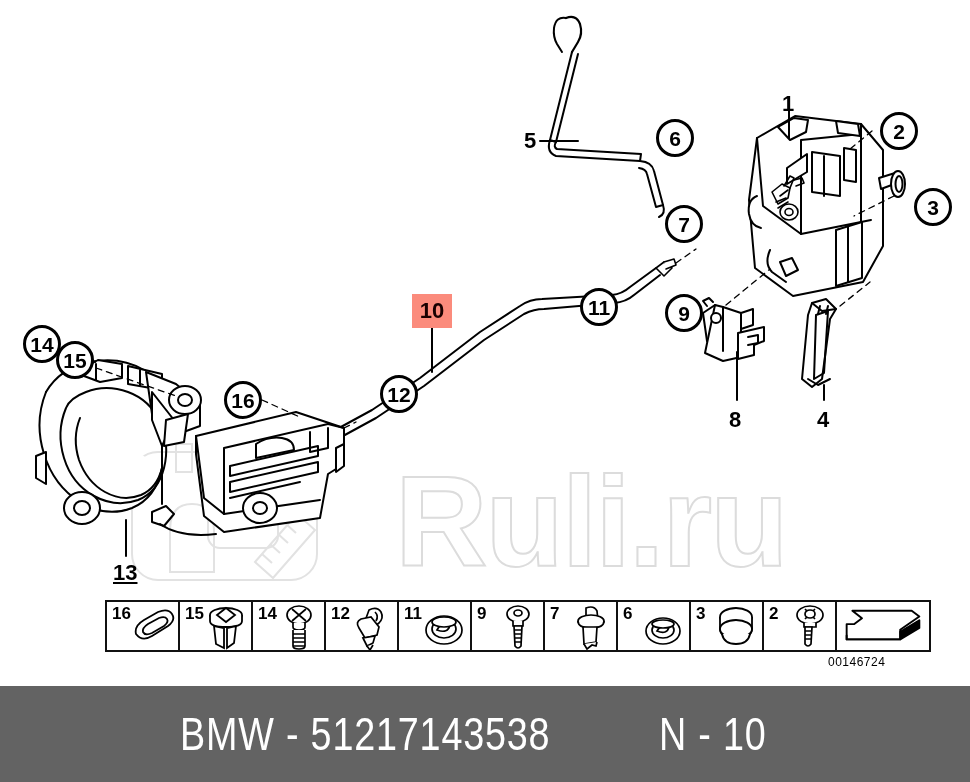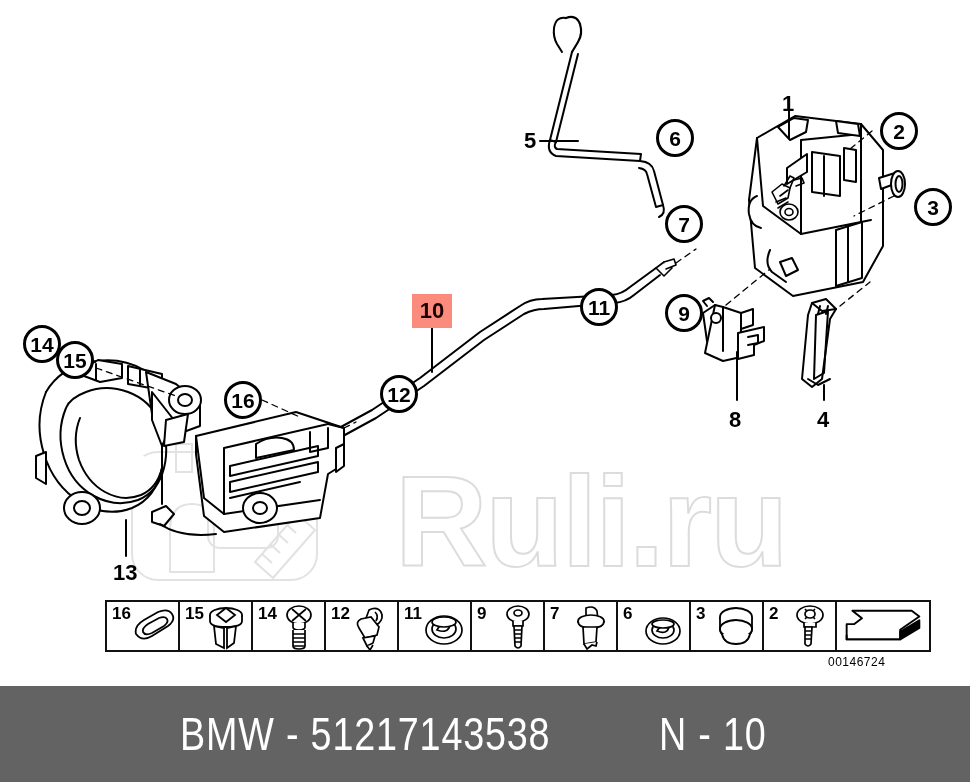--- a/index.html
+++ b/index.html
@@ -362,21 +362,21 @@
     <div class="callout">
       <div class="callout-highlight" style="left:412px; top:294px;">10</div>
     </div>
     <div class="callout">
       <div class="callout-circle" style="left:580px; top:288px;">11</div>
     </div>
     <div class="callout">
       <div class="callout-circle" style="left:380px; top:375px;">12</div>
     </div>
     <div class="callout">
-      <div class="callout-plain" style="left:113px; top:562px;">13</div>
+      <div class="callout-plain" style="left:113px; top:562px;text-decoration:underline;">13</div>
     </div>
     <div class="callout">
       <div class="callout-circle" style="left:23px; top:325px;">14</div>
     </div>
     <div class="callout">
       <div class="callout-circle" style="left:56px; top:341px;">15</div>
     </div>
     <div class="callout">
       <div class="callout-circle" style="left:224px; top:381px;">16</div>
     </div>

